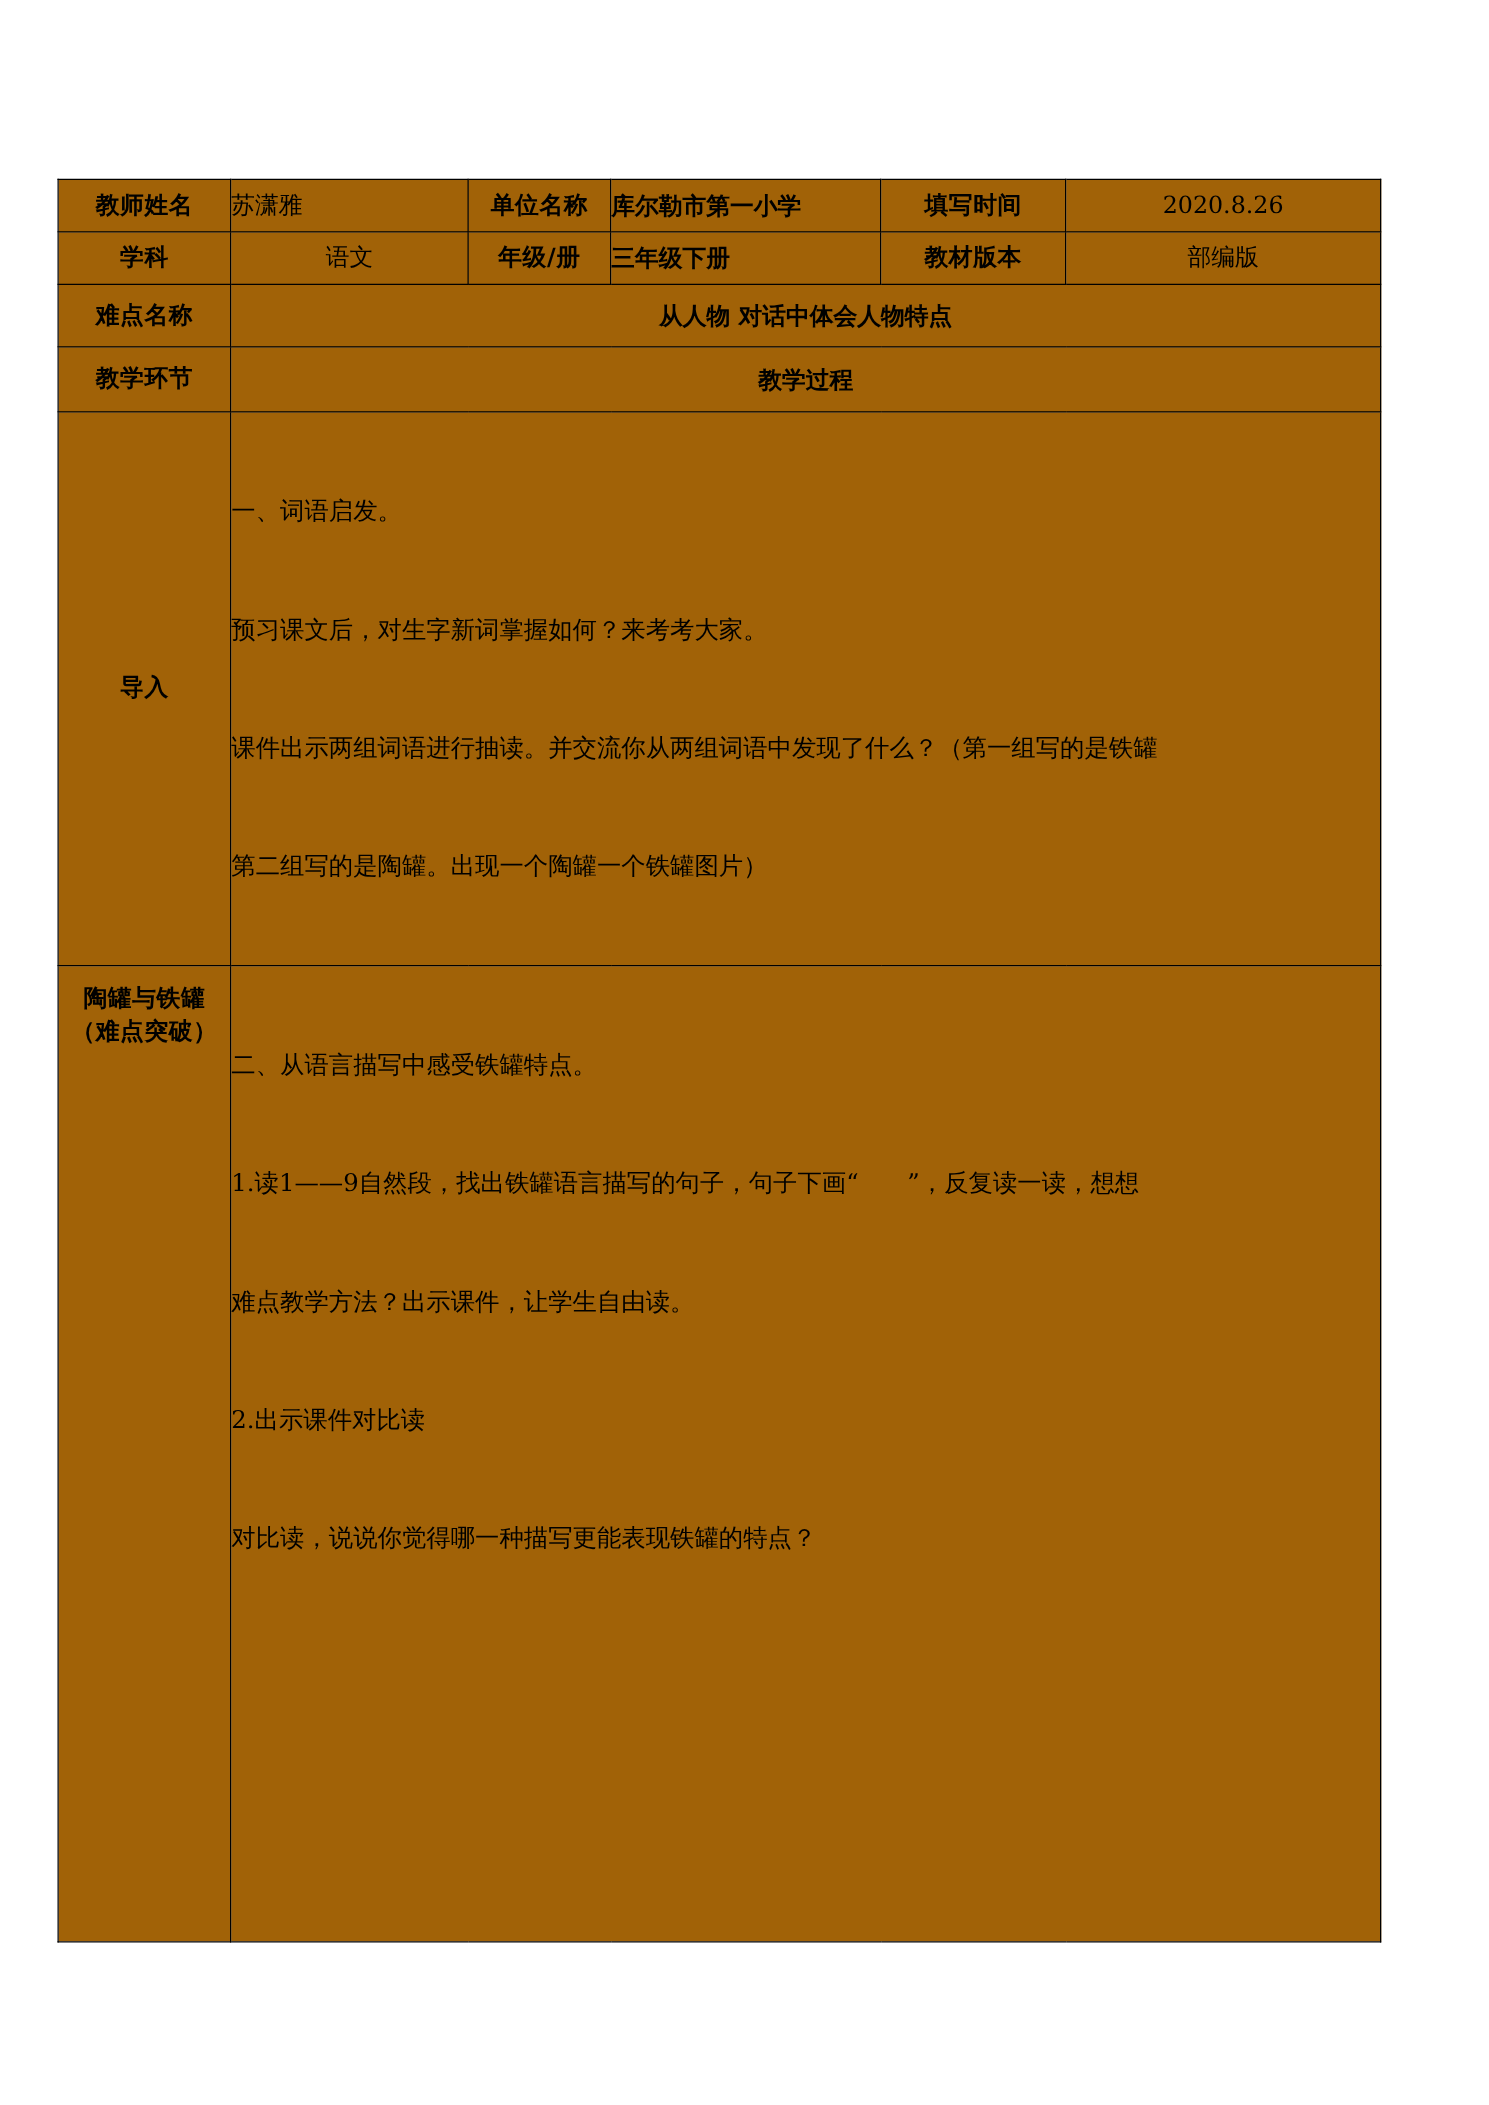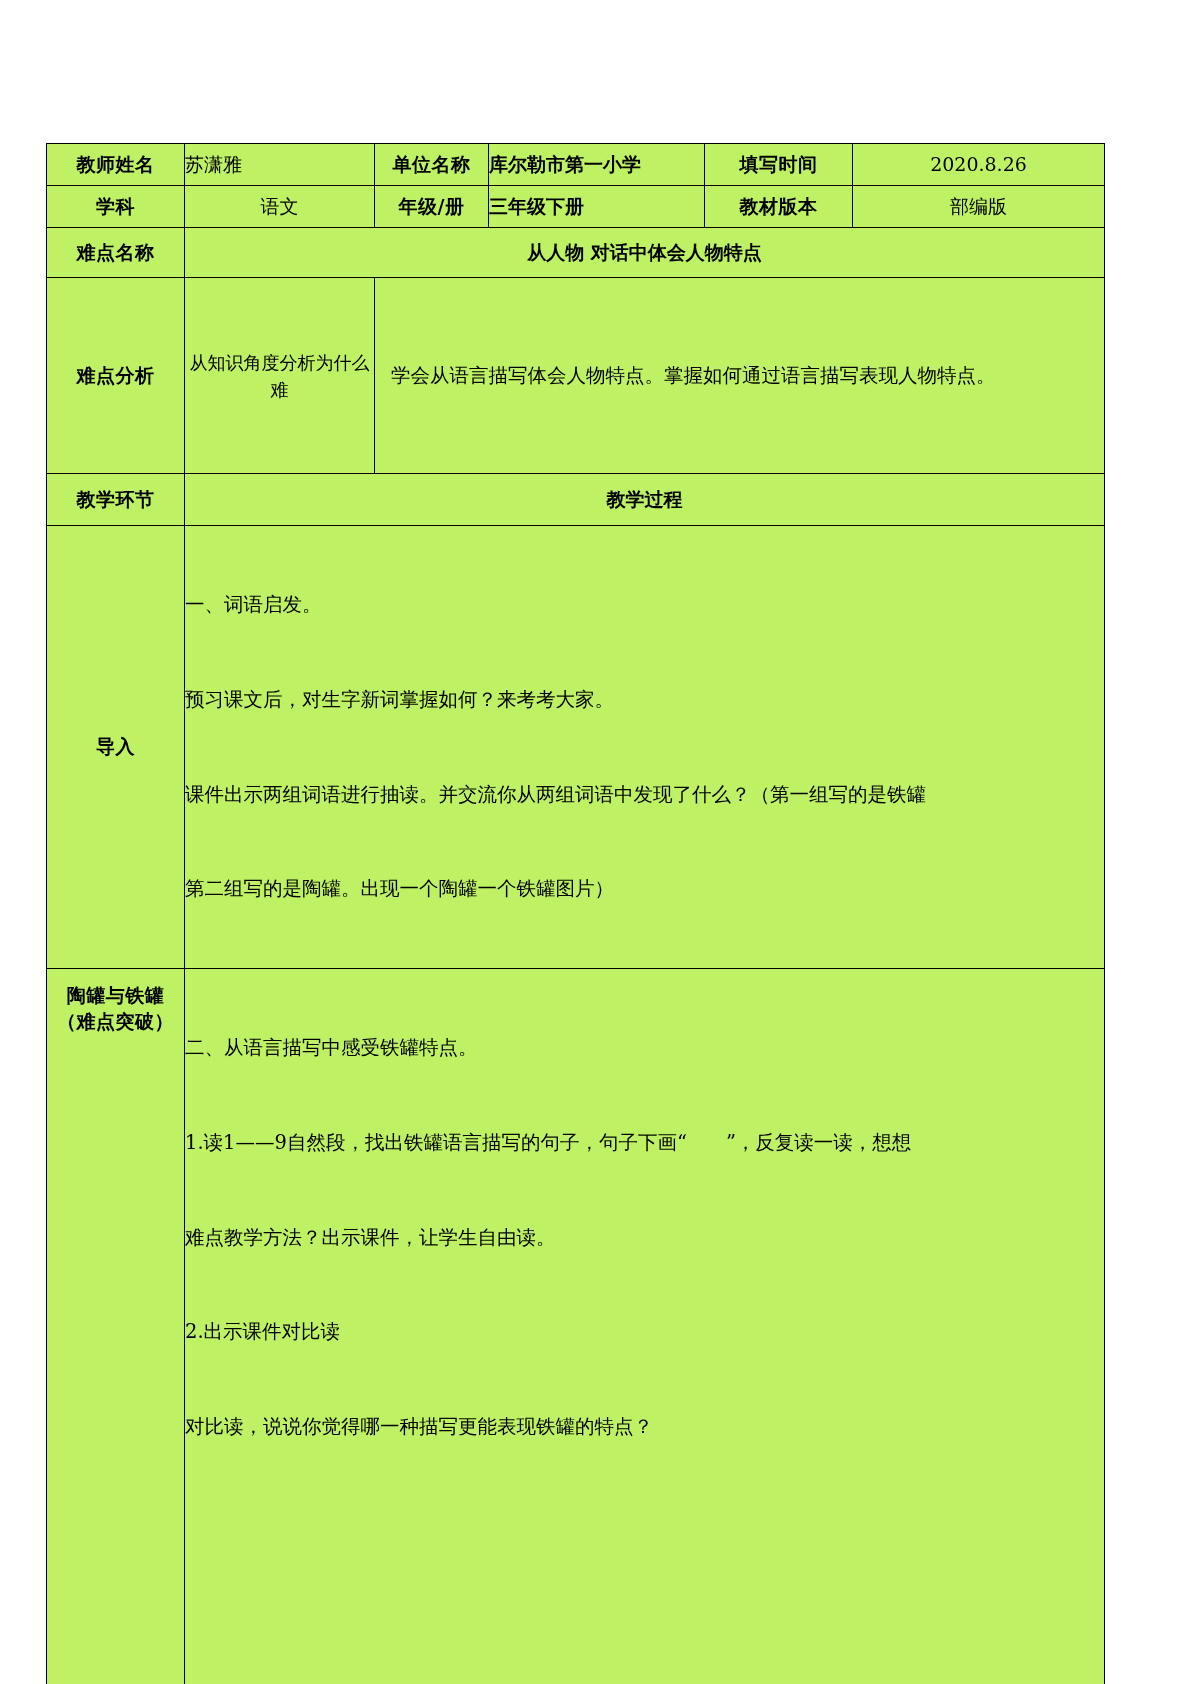--- a/index.html
+++ b/index.html
@@ -29,21 +29,21 @@
     left: 46px;
     top: 143px;
     width: 1058px;
     border-collapse: collapse;
     table-layout: fixed;
   }
   .lesson-table td {
     border: 1.6px solid #000000;
     padding: 0;
     vertical-align: middle;
-    background: #bef264;
+    background: #a16207;
   }
 
   
   .lbl {
     text-align: center;
     font-weight: bold;
     font-size: 19px;
     font-family: "DejaVu Sans", "Liberation Sans", sans-serif;
     letter-spacing: 0.5px;
     padding: 6px 4px;
@@ -137,25 +137,20 @@
         <td class="lbl">教材版本</td>
         <td class="val val-center">部编版</td>
       </tr>
 
 
       <tr class="row-nandian">
         <td class="lbl">难点名称</td>
         <td colspan="5" class="title-cell">从人物 对话中体会人物特点</td>
       </tr>
 
-      <tr class="row-analysis">
-        <td class="lbl">难点分析</td>
-        <td class="val val-center" style="font-size:18px;line-height:1.5;">从知识角度分析为什么难</td>
-        <td colspan="4" class="body-text" style="padding-left:16px;">学会从语言描写体会人物特点。掌握如何通过语言描写表现人物特点。</td>
-      </tr>
 
 
       <tr class="row-huanjie">
         <td class="lbl">教学环节</td>
         <td colspan="5" class="title-cell">教学过程</td>
       </tr>
 
       <tr class="row-daoru">
         <td class="lbl">导入</td>
         <td colspan="5" class="body-text">

